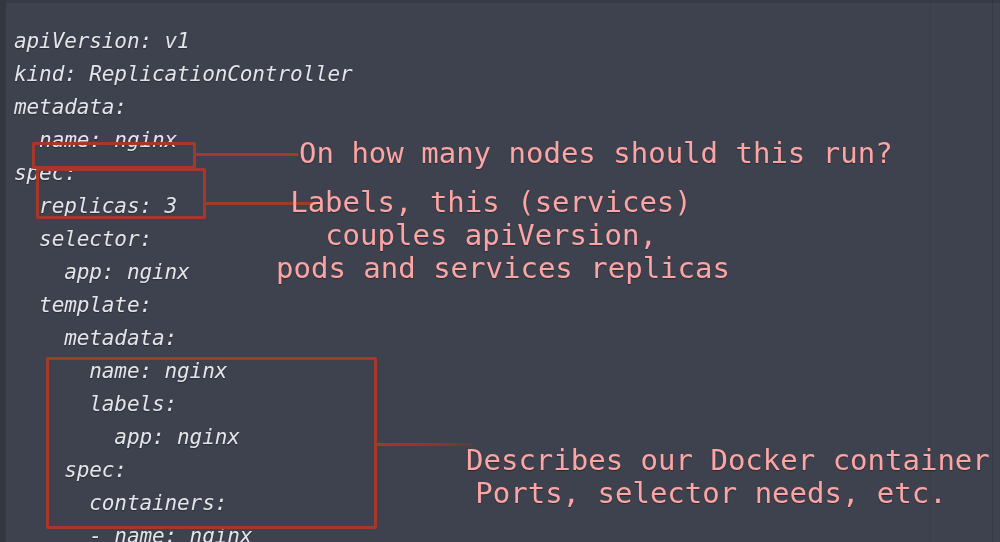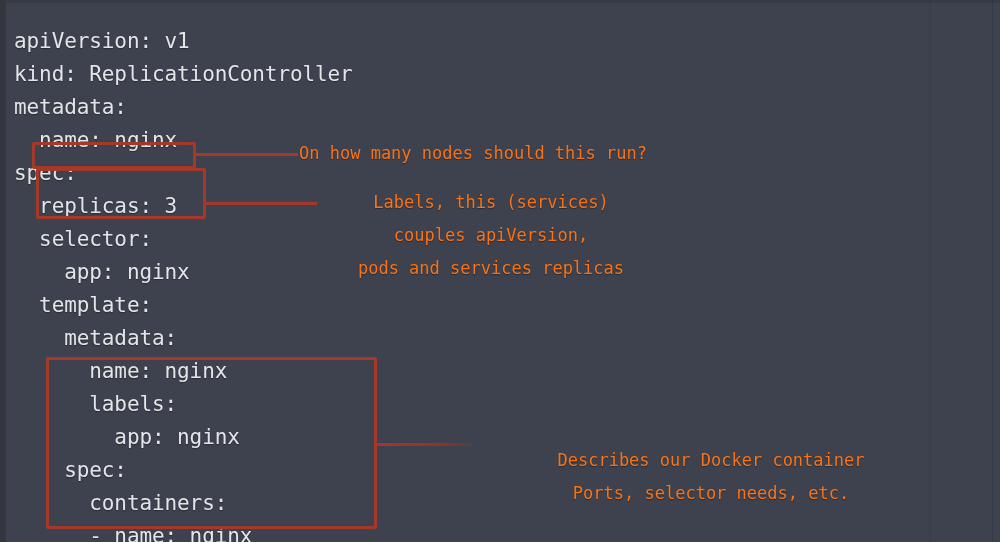--- a/index.html
+++ b/index.html
@@ -45,28 +45,28 @@
     position: absolute;
     left: 14px;
     top: 4px;
     font-size: 21px;
     line-height: 33px;
     color: #e3e5e9;
     white-space: pre;
     letter-spacing: -0.1px;
     text-shadow: 0 1px 1px rgba(0,0,0,0.35);
   }
-  .code-line { height: 33px; }
+  .code-line { height: 33px; font-style: italic; }
 
   
   .note {
     position: absolute;
-    font-size: 17px;
+    font-size: 29px;
     line-height: 33px;
-    color: #f97316;
+    color: #fca5a5;
     white-space: pre;
     text-shadow: 0 1px 1px rgba(0,0,0,0.35);
   }
   .note-line { height: 33px; }
   #note-replicas { left: 299px; top: 137px; }
   #note-labels   { left: 276px; top: 186px; text-align: center; width: 430px; }
   #note-docker   { left: 466px; top: 406px; text-align: center; width: 490px; margin-top: 38px; }
 
   
   .callout {

